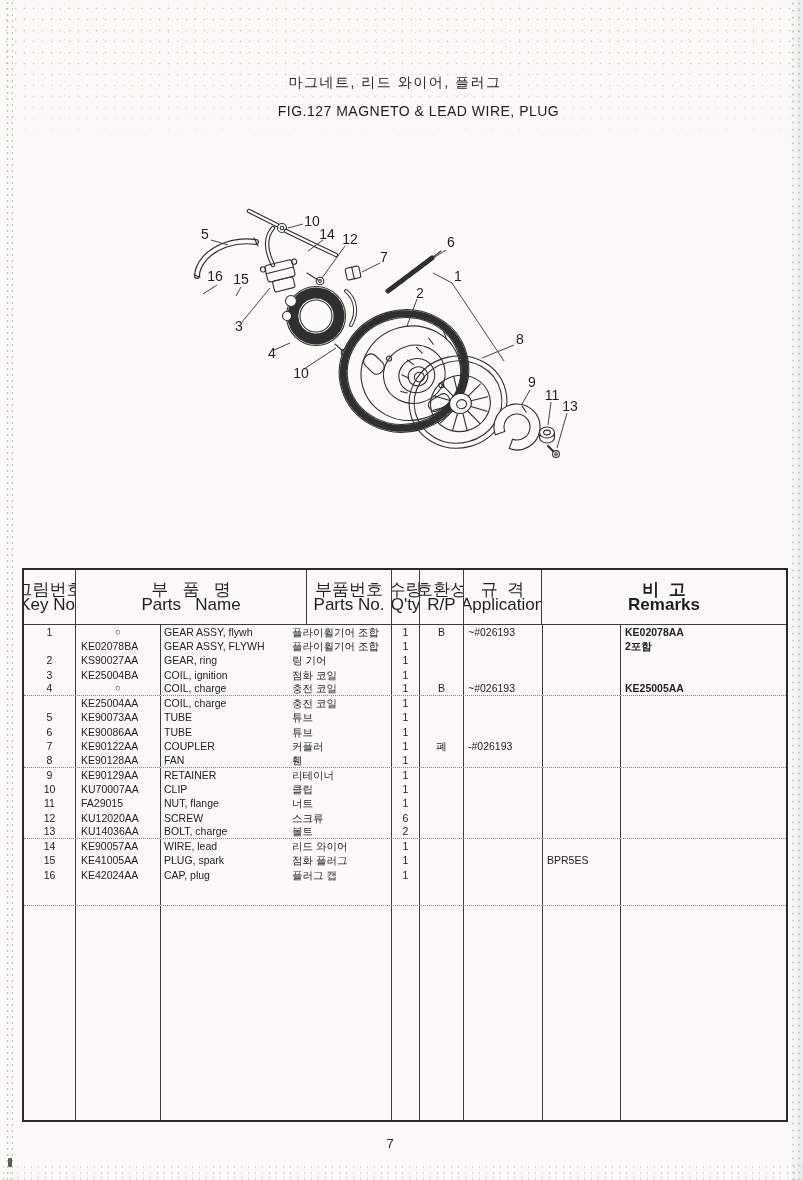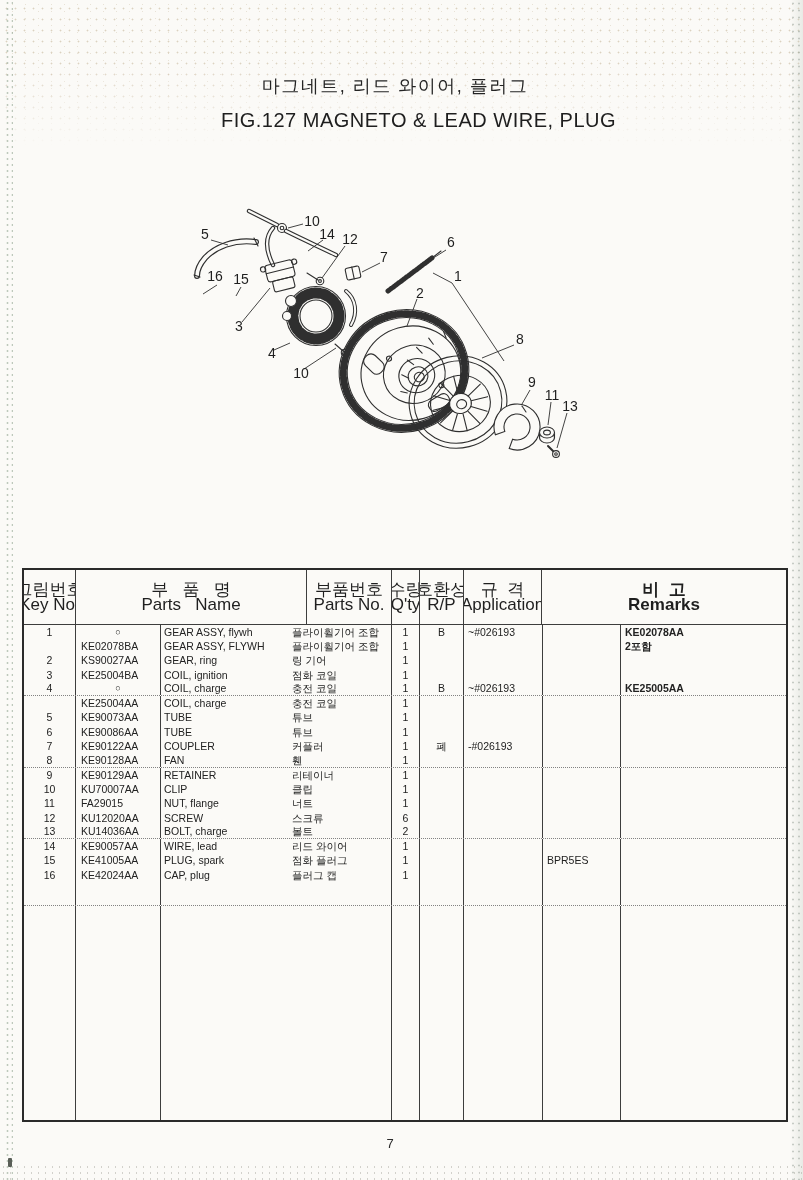--- a/index.html
+++ b/index.html
@@ -14,22 +14,22 @@
   .edge-left{position:absolute;left:5px;top:0;bottom:0;width:8px;pointer-events:none;
     background-image:radial-gradient(circle, rgba(140,160,140,.55) .9px, transparent 1.2px);background-size:5px 6px;}
   .edge-right{position:absolute;right:0;top:0;bottom:0;width:13px;pointer-events:none;
     background-image:radial-gradient(circle, rgba(150,160,150,.5) .9px, transparent 1.2px),
                      linear-gradient(to left, rgba(190,198,188,.30), transparent);background-size:6px 7px,100% 100%;}
   .edge-bottom{position:absolute;left:0;right:0;bottom:0;height:16px;pointer-events:none;
     background-image:radial-gradient(circle, rgba(160,160,150,.45) .8px, transparent 1.1px);background-size:7px 6px;}
   .corner-mark{position:absolute;left:8px;top:1158px;width:4px;height:9px;background:#5a5f58;border-radius:1px;}
 
   .titles{position:absolute;top:74px;left:0;width:790px;text-align:center;}
-  .title-ko{font-size:18px;letter-spacing:1.5px;color:#242424;}
-  .title-en{font-size:20px;margin-top:11px;letter-spacing:.5px;color:#1e1e1e;padding-left:47px;}
+  .title-ko{font-size:14px;letter-spacing:1.5px;color:#242424;}
+  .title-en{font-size:14px;margin-top:11px;letter-spacing:.5px;color:#1e1e1e;padding-left:47px;}
 
   .diagram{position:absolute;left:170px;top:195px;}
   .diagram text{font-size:14px;fill:#1f1f1f;text-anchor:middle;}
 
   
   .parts-table{position:absolute;left:22px;top:568px;width:766px;height:554px;
     border:2px solid #2a2a2a;box-sizing:border-box;display:flex;flex-direction:column;}
   .trow{display:flex;width:100%;box-sizing:border-box;}
   .th,.td{box-sizing:border-box;border-right:1px solid #3d3d3d;overflow:hidden;}
   .trow>:last-child{border-right:none;font-weight:bold;}

